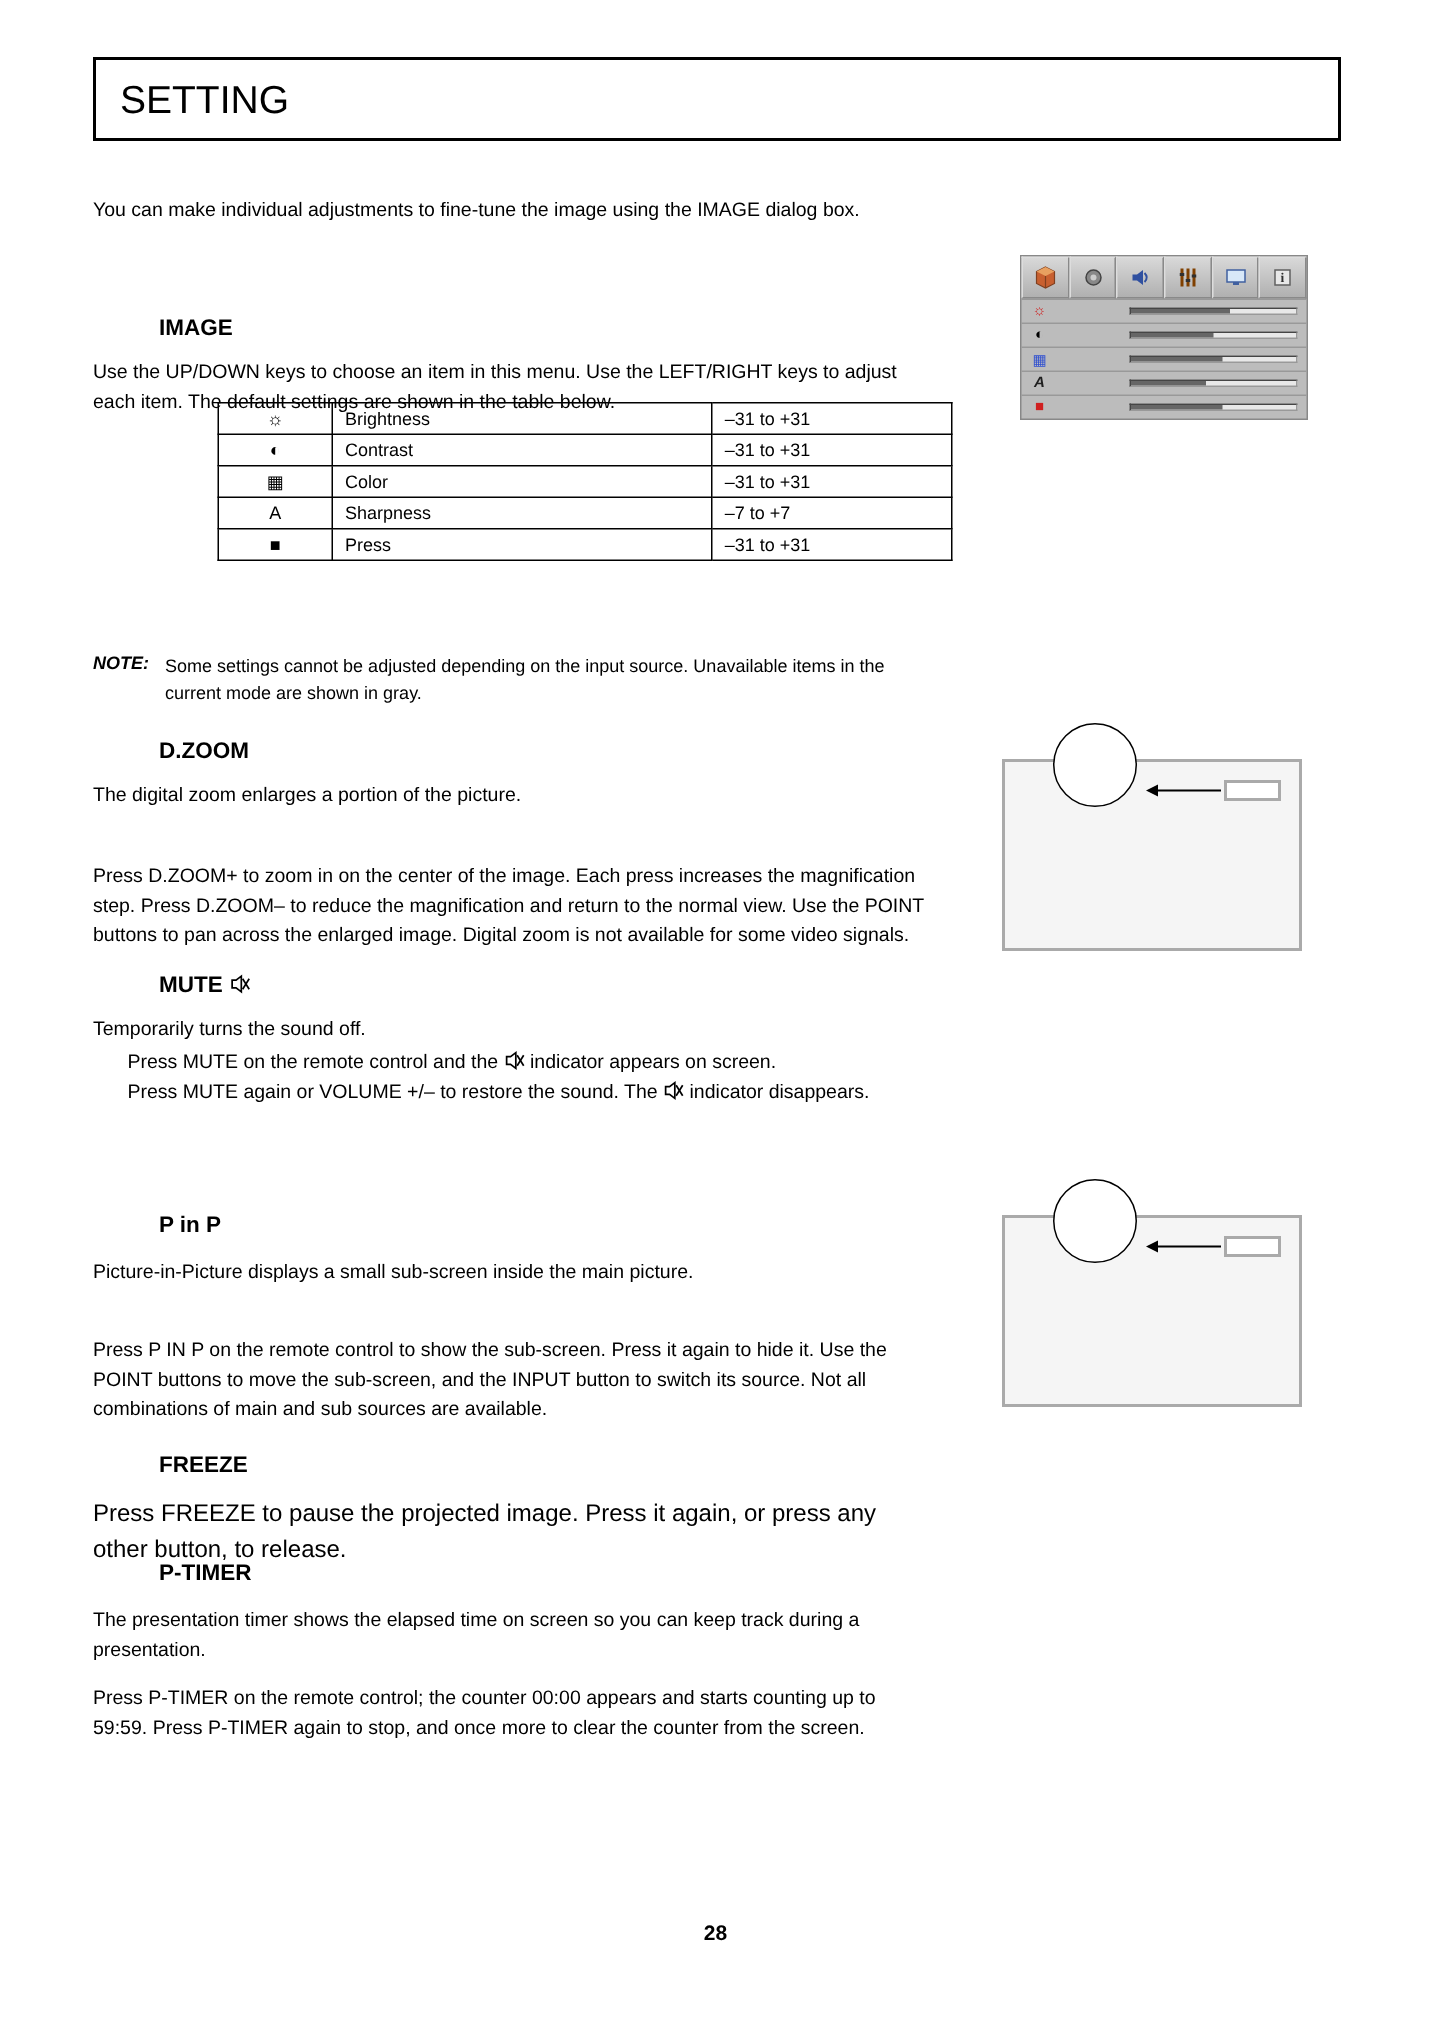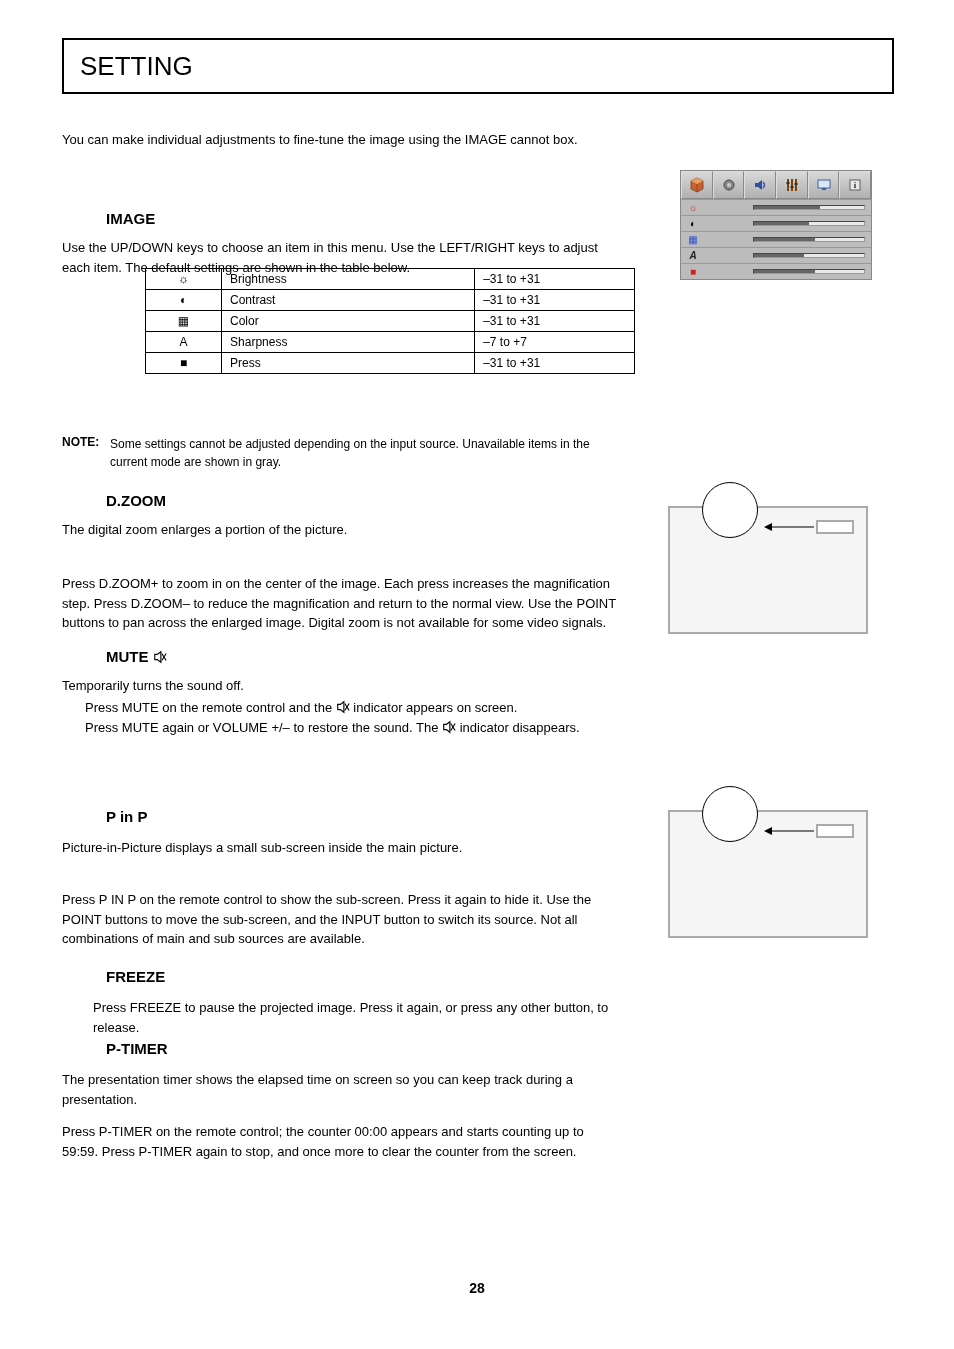--- a/index.html
+++ b/index.html
@@ -66,20 +66,21 @@
   }
   .settings-table td:first-child { width: 80px; text-align: center; }
   .settings-table td:nth-child(2) { width: 268px; }
   .settings-table td:nth-child(3) { width: 170px; }
   .note-label {
     position: absolute;
     left: 62px;
     top: 435px;
     font-size: 12px;
     font-weight: bold;
+    font-style: italic;
   }
   .note-text {
     position: absolute;
     left: 110px;
     top: 435px;
     width: 500px;
     font-size: 12px;
     line-height: 1.5;
   }
   .section-zoom {
@@ -149,23 +150,22 @@
   .section-freeze {
     position: absolute;
     left: 62px;
     top: 968px;
   }
   .freeze-sub {
     position: absolute;
     left: 62px;
     top: 998px;
     width: 560px;
-    font-size: 13px;
-    line-height: 1.5;
-    margin-left: 31px;
+    font-size: 16px;
+    line-height: 1.5;
   }
   .section-ptimer {
     position: absolute;
     left: 62px;
     top: 1040px;
   }
   .ptimer-sub {
     position: absolute;
     left: 62px;
     top: 1070px;
@@ -270,21 +270,21 @@
     display: inline-block;
     width: 14px; height: 14px;
     vertical-align: -2px;
   }
 </style>
 </head>
 <body>
 
 <div class="page-title-bar">SETTING</div>
 
-<div class="intro-text">You can make individual adjustments to fine-tune the image using the IMAGE cannot box.</div>
+<div class="intro-text">You can make individual adjustments to fine-tune the image using the IMAGE dialog box.</div>
 
 <div class="section-image">
   <div class="section-heading">IMAGE</div>
 </div>
 
 <div class="sub-text">Use the UP/DOWN keys to choose an item in this menu. Use the LEFT/RIGHT keys to adjust each item. The default settings are shown in the table below.</div>
 
 <table class="settings-table">
   <tbody>
       <tr>

